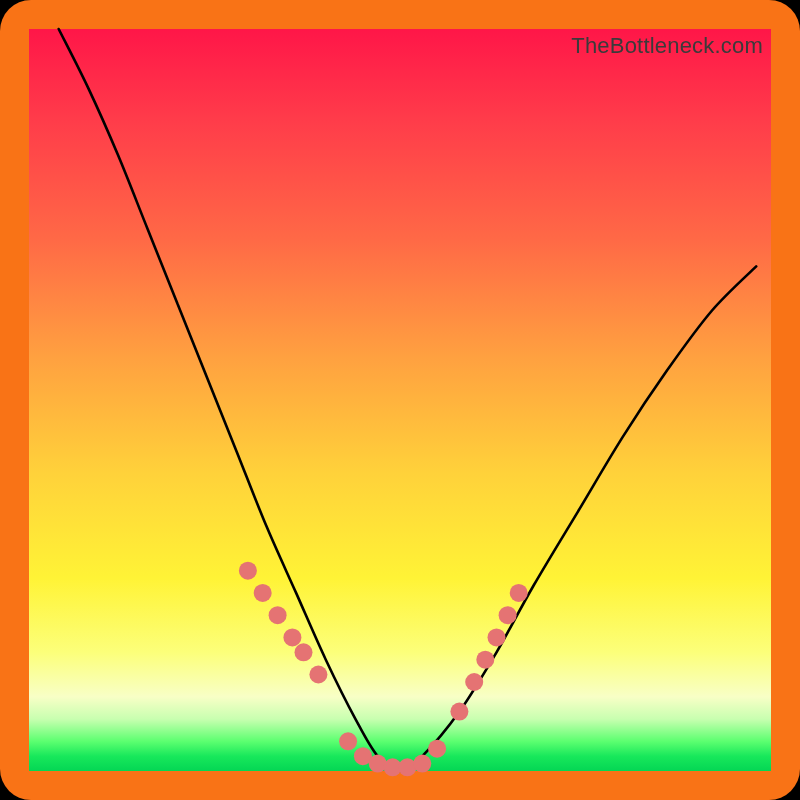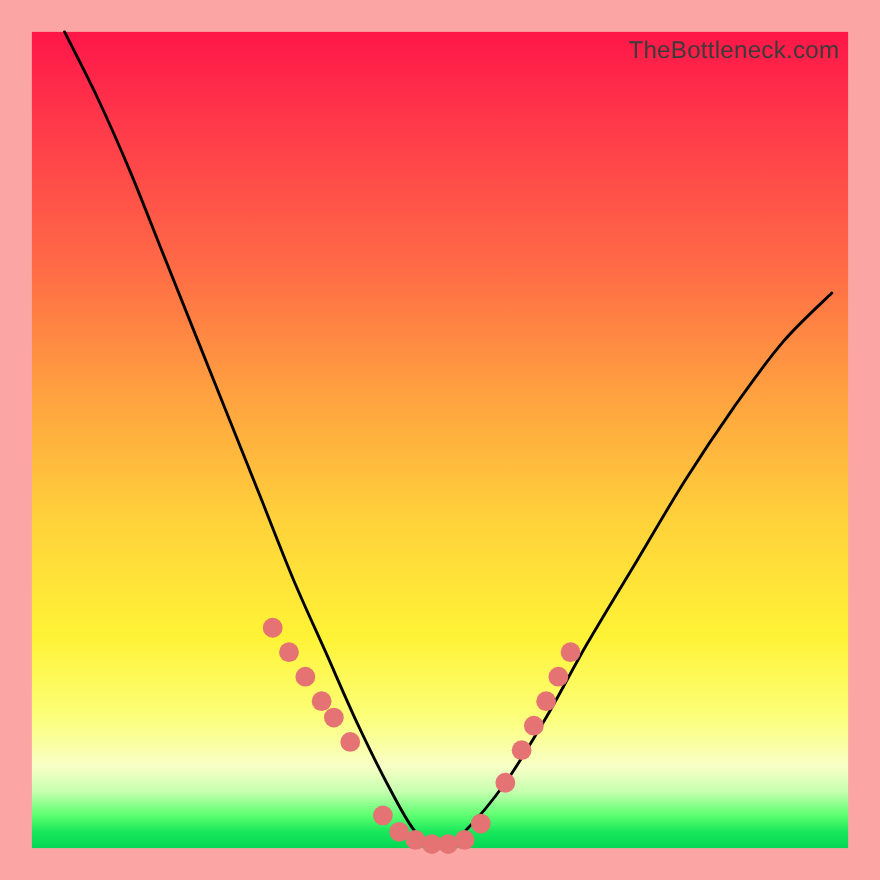--- a/index.html
+++ b/index.html
@@ -8,21 +8,22 @@
     width: 800px;
     height: 800px;
     overflow: hidden;
     background: #000;
     font-family: Arial, Helvetica, sans-serif;
   }
   .frame {
     position: relative;
     width: 800px;
     height: 800px;
-    background: #fca5a5;
+    background: #f97316;
+    border-radius: 31px;
   }
   .plot-area {
     position: absolute;
     left: 29px;
     top: 29px;
     width: 742px;
     height: 742px;
     
     background: linear-gradient(
       to bottom,

